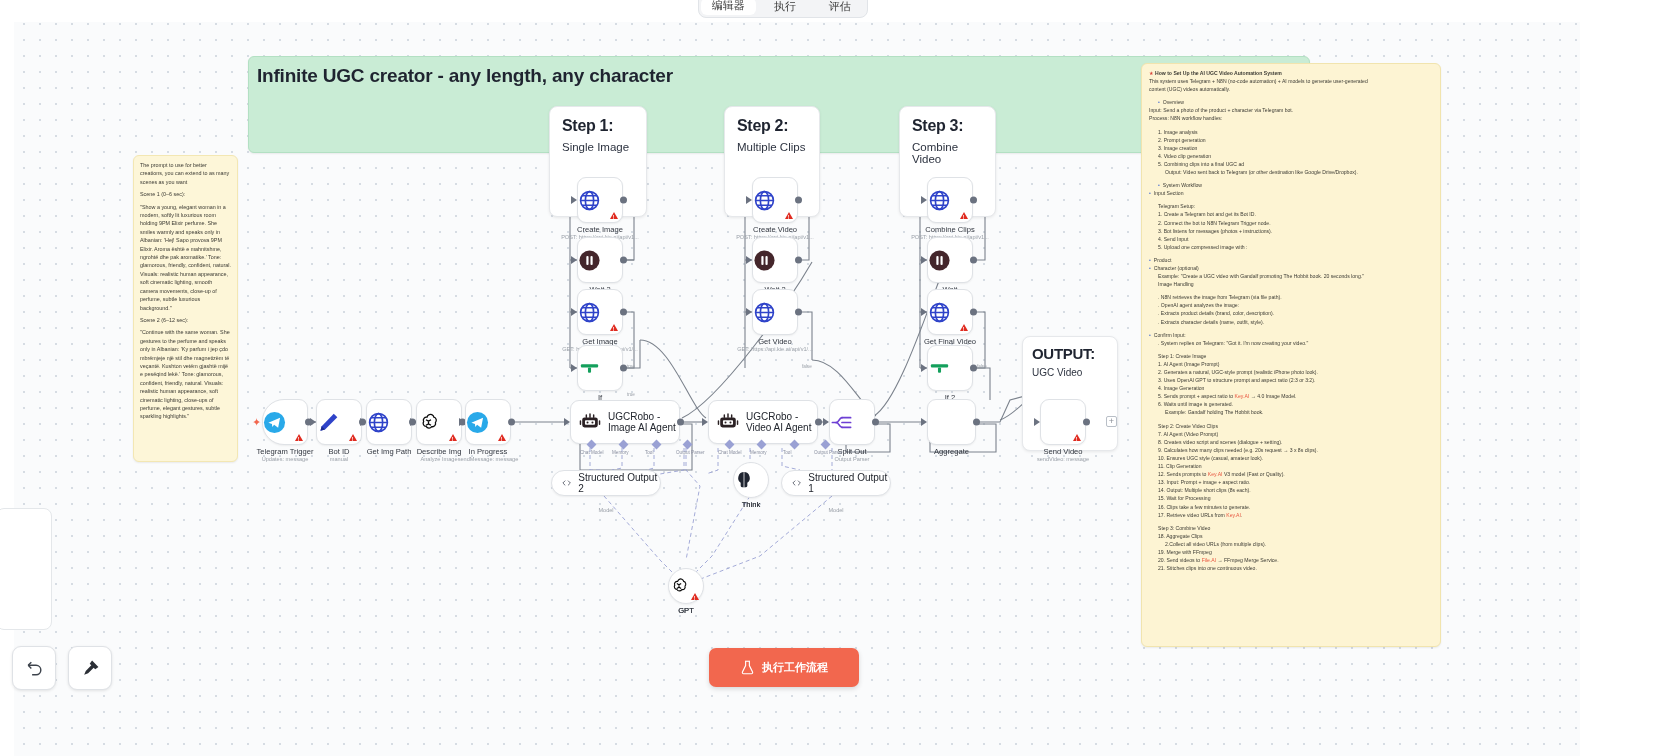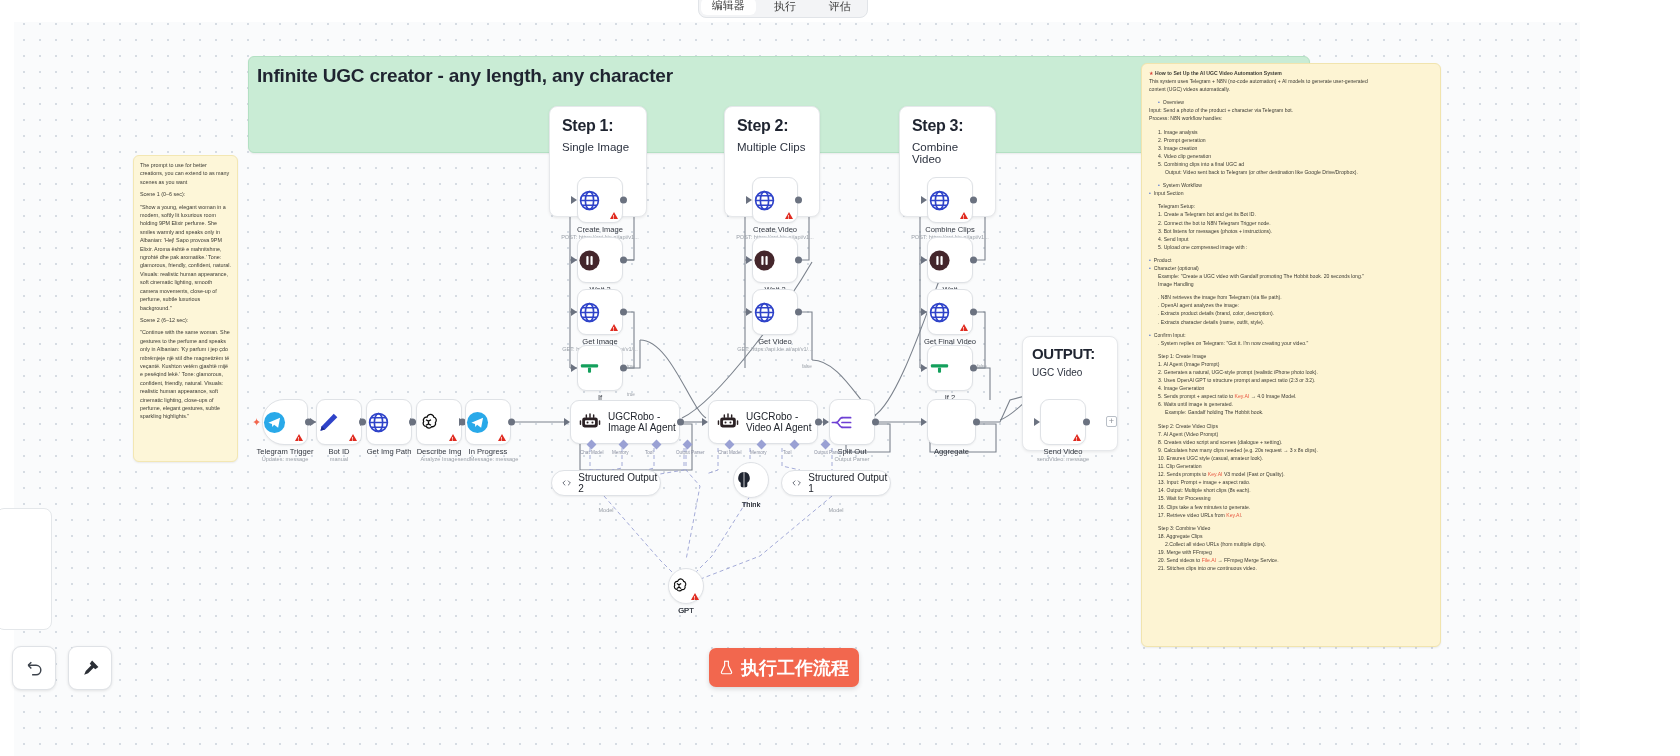--- a/index.html
+++ b/index.html
@@ -140,21 +140,21 @@
   #fab-undo { left:12px; top:646px; }
   #fab-pin  { left:68px; top:646px; }
   #left-panel-stub { position:absolute; left:-4px; top:508px; width:56px; height:122px; background:#fff;
                      border:1px solid #e4e7ea; border-radius:8px; z-index:55;}
 
   
   #execute-btn {
     position:absolute; left:709px; top:648px; width:150px; height:39px;
     background:#f2674e; border-radius:7px; color:#fff;
     display:flex; align-items:center; justify-content:center; gap:7px;
-    font-size:18px; font-weight:600; z-index:60;
+    font-size:11px; font-weight:600; z-index:60;
     box-shadow:0 2px 5px rgba(0,0,0,.14);
     font-family:"DejaVu Sans", sans-serif;
   }
 </style>
 </head>
 <body>
 
 <div id="canvas">
 
   <svg id="wires">

